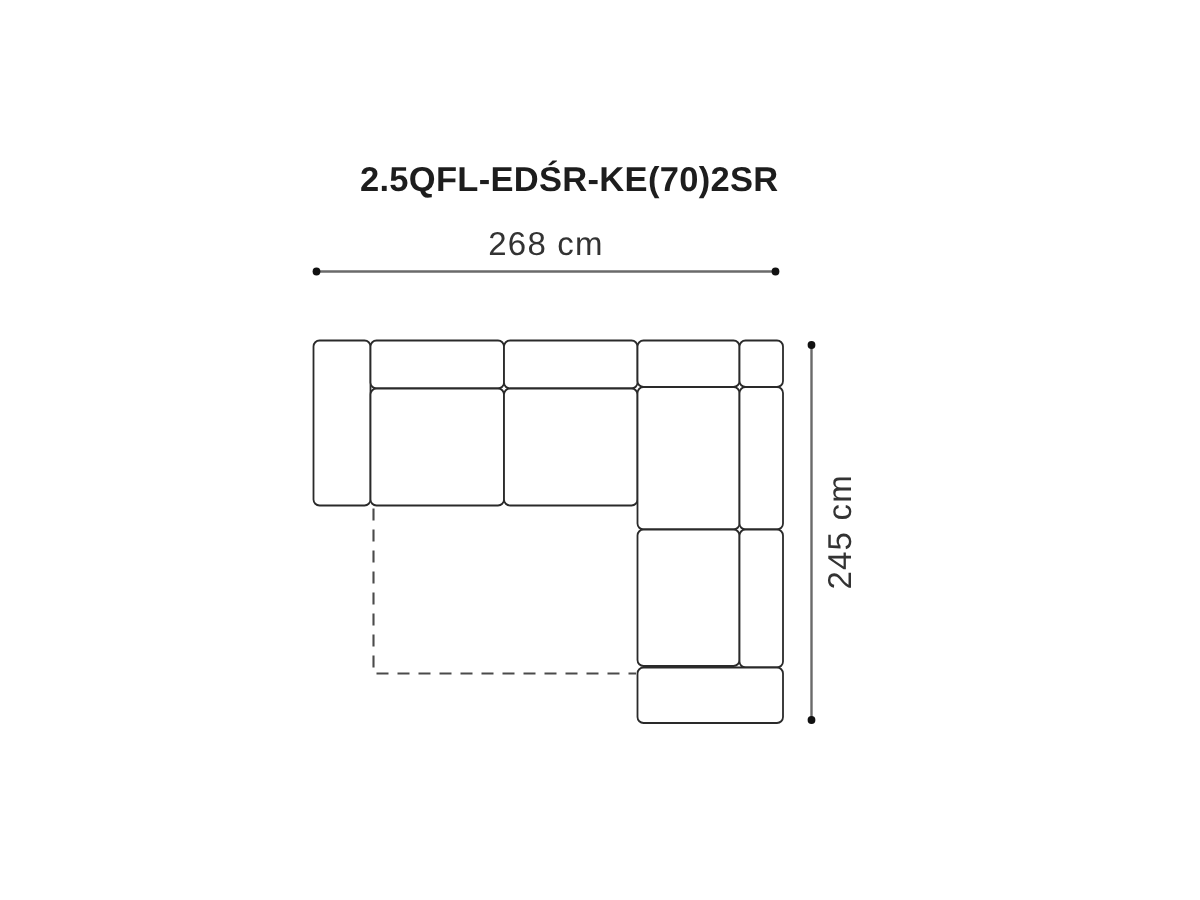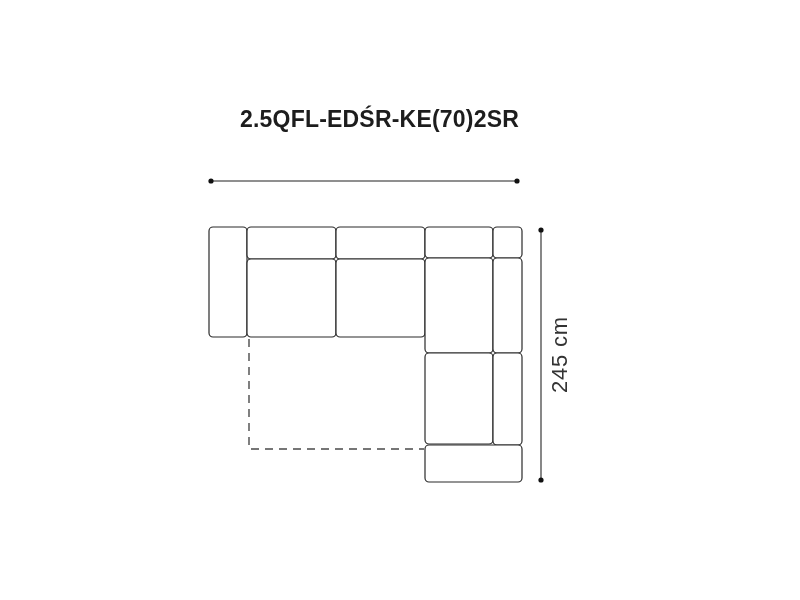--- a/index.html
+++ b/index.html
@@ -55,20 +55,21 @@
     top: 0;
   }
 </style>
 </head>
 <body>
 
 <div class="stage">
 
   <div class="title" style="color: rgb(29, 29, 29);">2.5QFL-EDŚR-KE(70)2SR</div>
 
+  <div class="dim-label dim-width" style="color: rgb(51, 51, 51);">268 cm</div>
 
   <div class="dim-label dim-height" style="color: rgb(51, 51, 51);">245 cm</div>
 
   <svg class="diagram" id="diagram-svg" width="800" height="600" viewBox="0 0 800 600">
       <rect x="209" y="227" width="38" height="110" rx="4" ry="4" fill="#ffffff" stroke="#2a2a2a" stroke-width="1.2"></rect>
       <rect x="247" y="227" width="89" height="32" rx="4" ry="4" fill="#ffffff" stroke="#2a2a2a" stroke-width="1.2"></rect>
       <rect x="336" y="227" width="89" height="32" rx="4" ry="4" fill="#ffffff" stroke="#2a2a2a" stroke-width="1.2"></rect>
       <rect x="425" y="227" width="68" height="31" rx="4" ry="4" fill="#ffffff" stroke="#2a2a2a" stroke-width="1.2"></rect>
       <rect x="493" y="227" width="29" height="31" rx="4" ry="4" fill="#ffffff" stroke="#2a2a2a" stroke-width="1.2"></rect>
       <rect x="247" y="259" width="89" height="78" rx="4" ry="4" fill="#ffffff" stroke="#2a2a2a" stroke-width="1.2"></rect>

